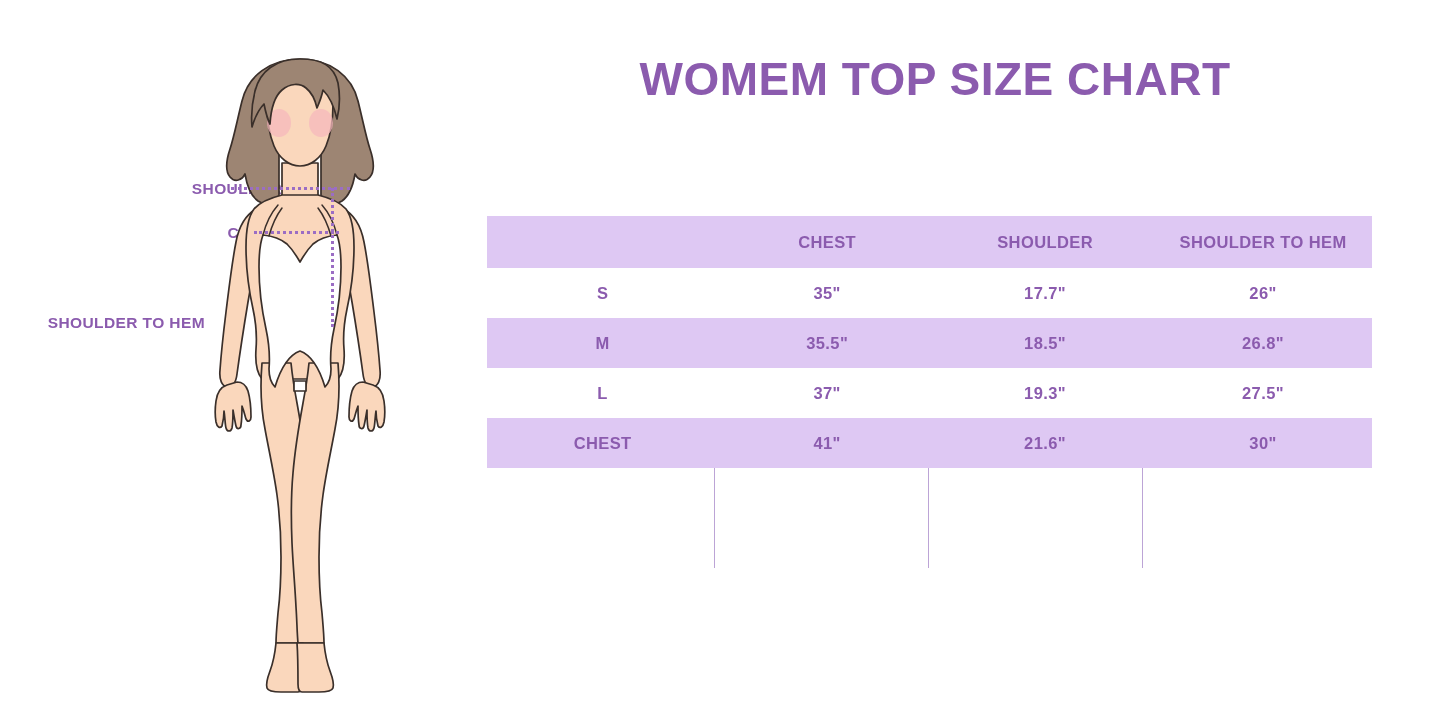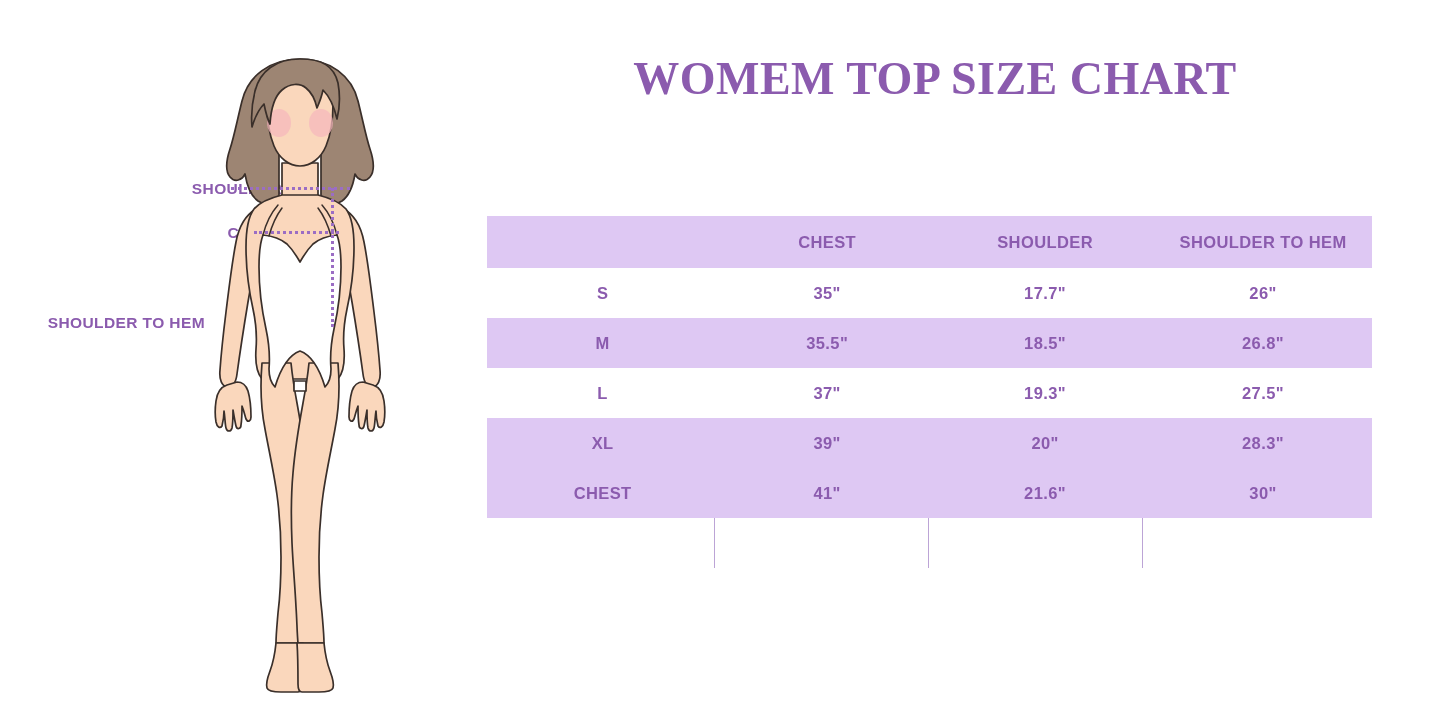--- a/index.html
+++ b/index.html
@@ -22,21 +22,21 @@
   #chart-title {
     position: absolute;
     left: 470px;
     top: 52px;
     width: 930px;
     text-align: center;
     font-size: 46px;
     font-weight: 700;
     letter-spacing: 0.5px;
     color: #8B5BAE;
-    font-family: Liberation Serif, serif;
+    font-family: Liberation Sans, sans-serif;
     white-space: nowrap;
   }
 
   
   .meas-label {
     position: absolute;
     font-size: 15.5px;
     font-weight: 700;
     color: #8B5BAE;
     letter-spacing: 0.4px;
@@ -340,26 +340,20 @@
         <td>18.5"</td>
         <td>26.8"</td>
       </tr>
       <tr class="odd">
         <td>L</td>
         <td>37"</td>
         <td>19.3"</td>
         <td>27.5"</td>
       </tr>
       <tr class="even">
-        <td>XL</td>
-        <td>39"</td>
-        <td>20"</td>
-        <td>28.3"</td>
-      </tr>
-      <tr class="even">
         <td>CHEST</td>
         <td>41"</td>
         <td>21.6"</td>
         <td>30"</td>
       </tr>
     </tbody>
   </table>
 
 </div>
 

